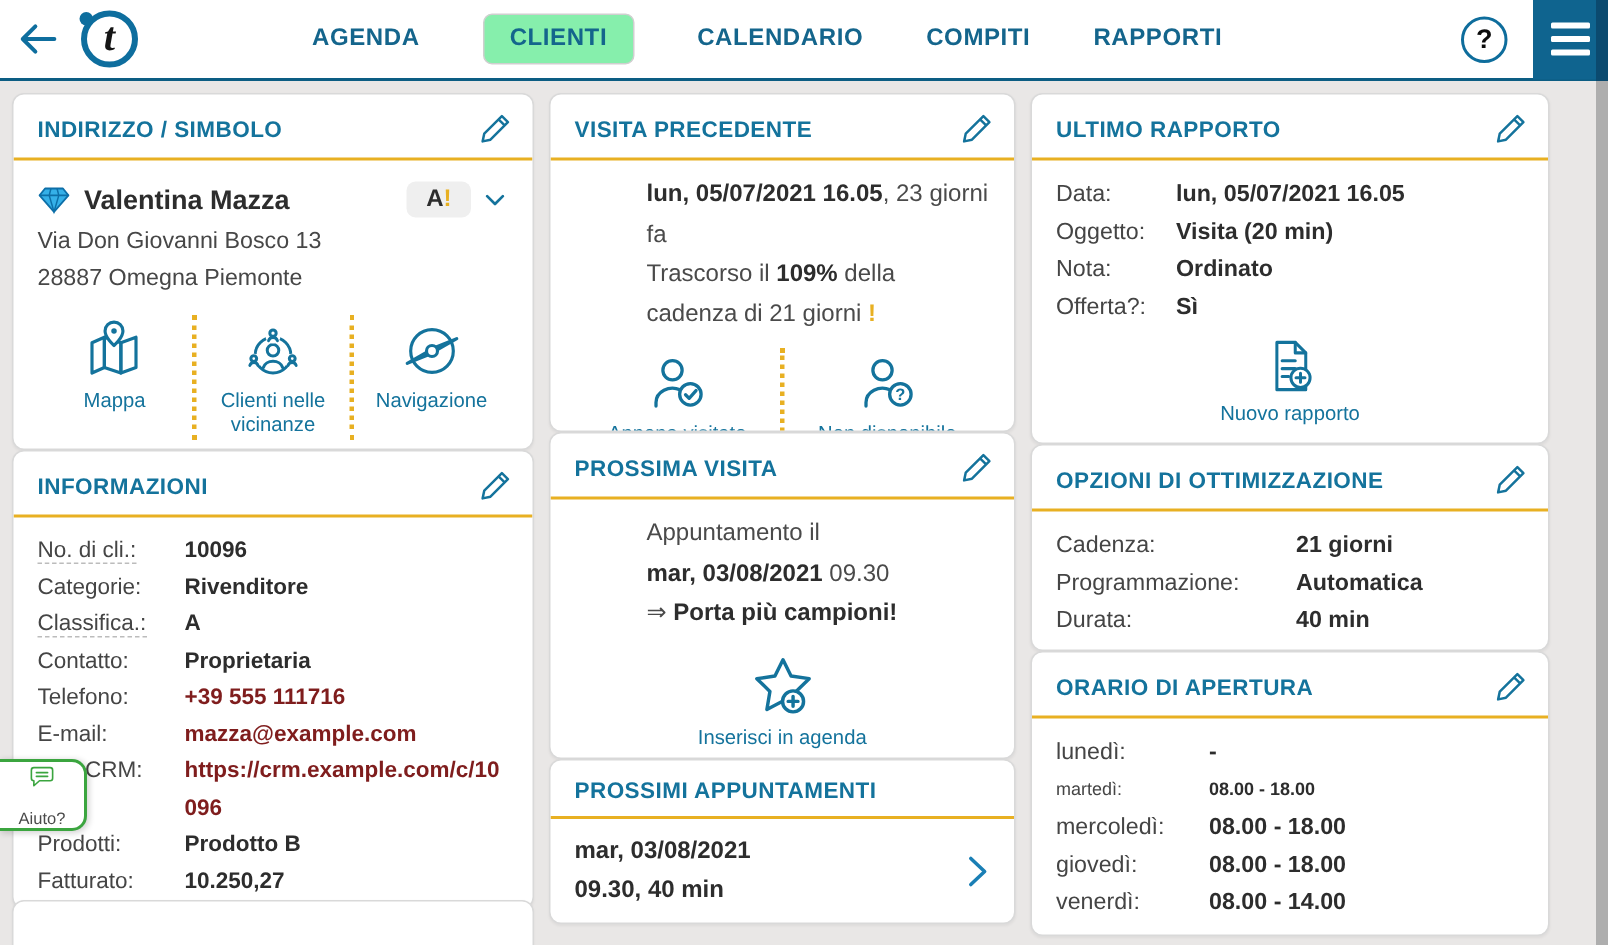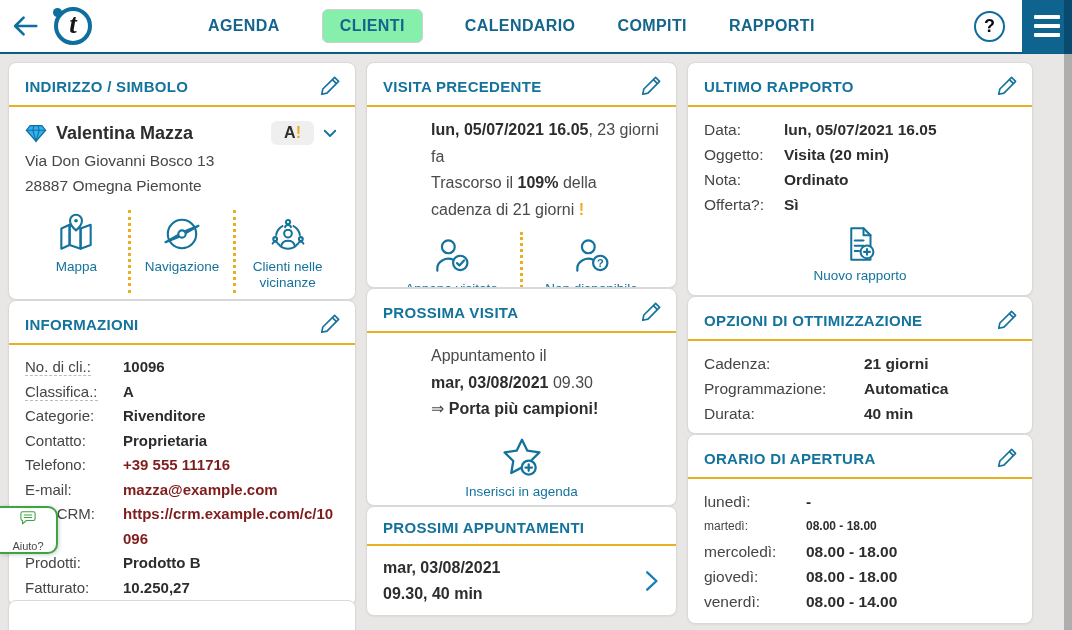--- a/index.html
+++ b/index.html
@@ -159,70 +159,70 @@
             <svg viewBox="0 0 48 48" fill="none" stroke="currentColor" stroke-width="2.3" stroke-linecap="round" stroke-linejoin="round">
                 <path d="M8 40 V18 L17 14 V36 Z"></path>
                 <path d="M17 36 V14 L29 18 V40 Z"></path>
                 <path d="M29 40 V18 L40 14 V36 Z"></path>
                 <path fill="#fff" d="M24 3 a6.5 6.5 0 0 1 6.5 6.5 C30.5 14.5 24 20 24 20 s-6.5-5.5-6.5-10.5 A6.5 6.5 0 0 1 24 3 Z"></path>
                 <circle cx="24" cy="9.5" r="2" fill="currentColor" stroke="none"></circle>
               </svg>
             <span>Mappa</span>
           </span>
           <span class="icon-btn">
-            <svg viewBox="0 0 48 48" fill="none" stroke="currentColor" stroke-width="2.3" stroke-linecap="round" stroke-linejoin="round">
-                <circle cx="24" cy="24" r="15.5"></circle>
-                <path d="M6 33 L27 21 L42 15 L21 27 Z"></path>
-                <circle cx="24" cy="24" r="4" fill="#fff"></circle>
-              </svg>
-            <span>Navigazione</span>
-          </span>
-          <span class="icon-btn">
             <svg viewBox="0 0 48 48" fill="none" stroke="currentColor" stroke-width="2.2" stroke-linecap="round" stroke-linejoin="round">
                 <circle cx="24" cy="27" r="13"></circle>
                 <circle cx="24" cy="23.5" r="4.2"></circle>
                 <path d="M17 36 a7.2 6 0 0 1 14 0"></path>
                 <circle cx="24" cy="13" r="5.5" fill="#fff" stroke="none"></circle>
                 <circle cx="24" cy="11" r="2.3"></circle>
                 <path d="M20.8 16.5 a3.3 3 0 0 1 6.4 0"></path>
                 <circle cx="10.5" cy="31" r="5" fill="#fff" stroke="none"></circle>
                 <circle cx="10" cy="29.5" r="2.1"></circle>
                 <path d="M7.2 34.5 a3 2.8 0 0 1 5.8 0"></path>
                 <circle cx="37.5" cy="31" r="5" fill="#fff" stroke="none"></circle>
                 <circle cx="38" cy="29.5" r="2.1"></circle>
                 <path d="M35 34.5 a3 2.8 0 0 1 5.8 0"></path>
               </svg>
             <span>Clienti nelle vicinanze</span>
           </span>
+          <span class="icon-btn">
+            <svg viewBox="0 0 48 48" fill="none" stroke="currentColor" stroke-width="2.3" stroke-linecap="round" stroke-linejoin="round">
+                <circle cx="24" cy="24" r="15.5"></circle>
+                <path d="M6 33 L27 21 L42 15 L21 27 Z"></path>
+                <circle cx="24" cy="24" r="4" fill="#fff"></circle>
+              </svg>
+            <span>Navigazione</span>
+          </span>
         </div>
       </div>
     </section>
 
     <section class="card" style="height:306px; --lw:90px">
       <div class="card-head">
         <span class="card-title">INFORMAZIONI</span>
         <span class="pencil-btn">
           <svg width="22" height="22" viewBox="0 0 24 24" fill="none" stroke="currentColor" stroke-width="1.8" stroke-linejoin="round">
               <path d="M3 21 l1.2-5.7 L17 2.6 l4.4 4.4 L8.7 19.8 Z"></path>
               <path d="M14.6 5 l4.4 4.4"></path>
             </svg>
         </span>
       </div>
       <div class="card-body">
         <div class="kv">
             <span><span class="dashed-u">No. di cli.:</span></span>
             <span class="v">10096</span>
           </div>
         <div class="kv">
+            <span>Categorie:</span>
+            <span class="v">Rivenditore</span>
+          </div>
+        <div class="kv">
             <span><span class="dashed-u">Classifica.:</span></span>
             <span class="v">A</span>
-          </div>
-        <div class="kv">
-            <span>Categorie:</span>
-            <span class="v">Rivenditore</span>
           </div>
         <div class="kv">
             <span>Contatto:</span>
             <span class="v">Proprietaria</span>
           </div>
         <div class="kv link">
             <span>Telefono:</span>
             <a class="v">+39 555 111716</a>
           </div>
         <div class="kv link">

